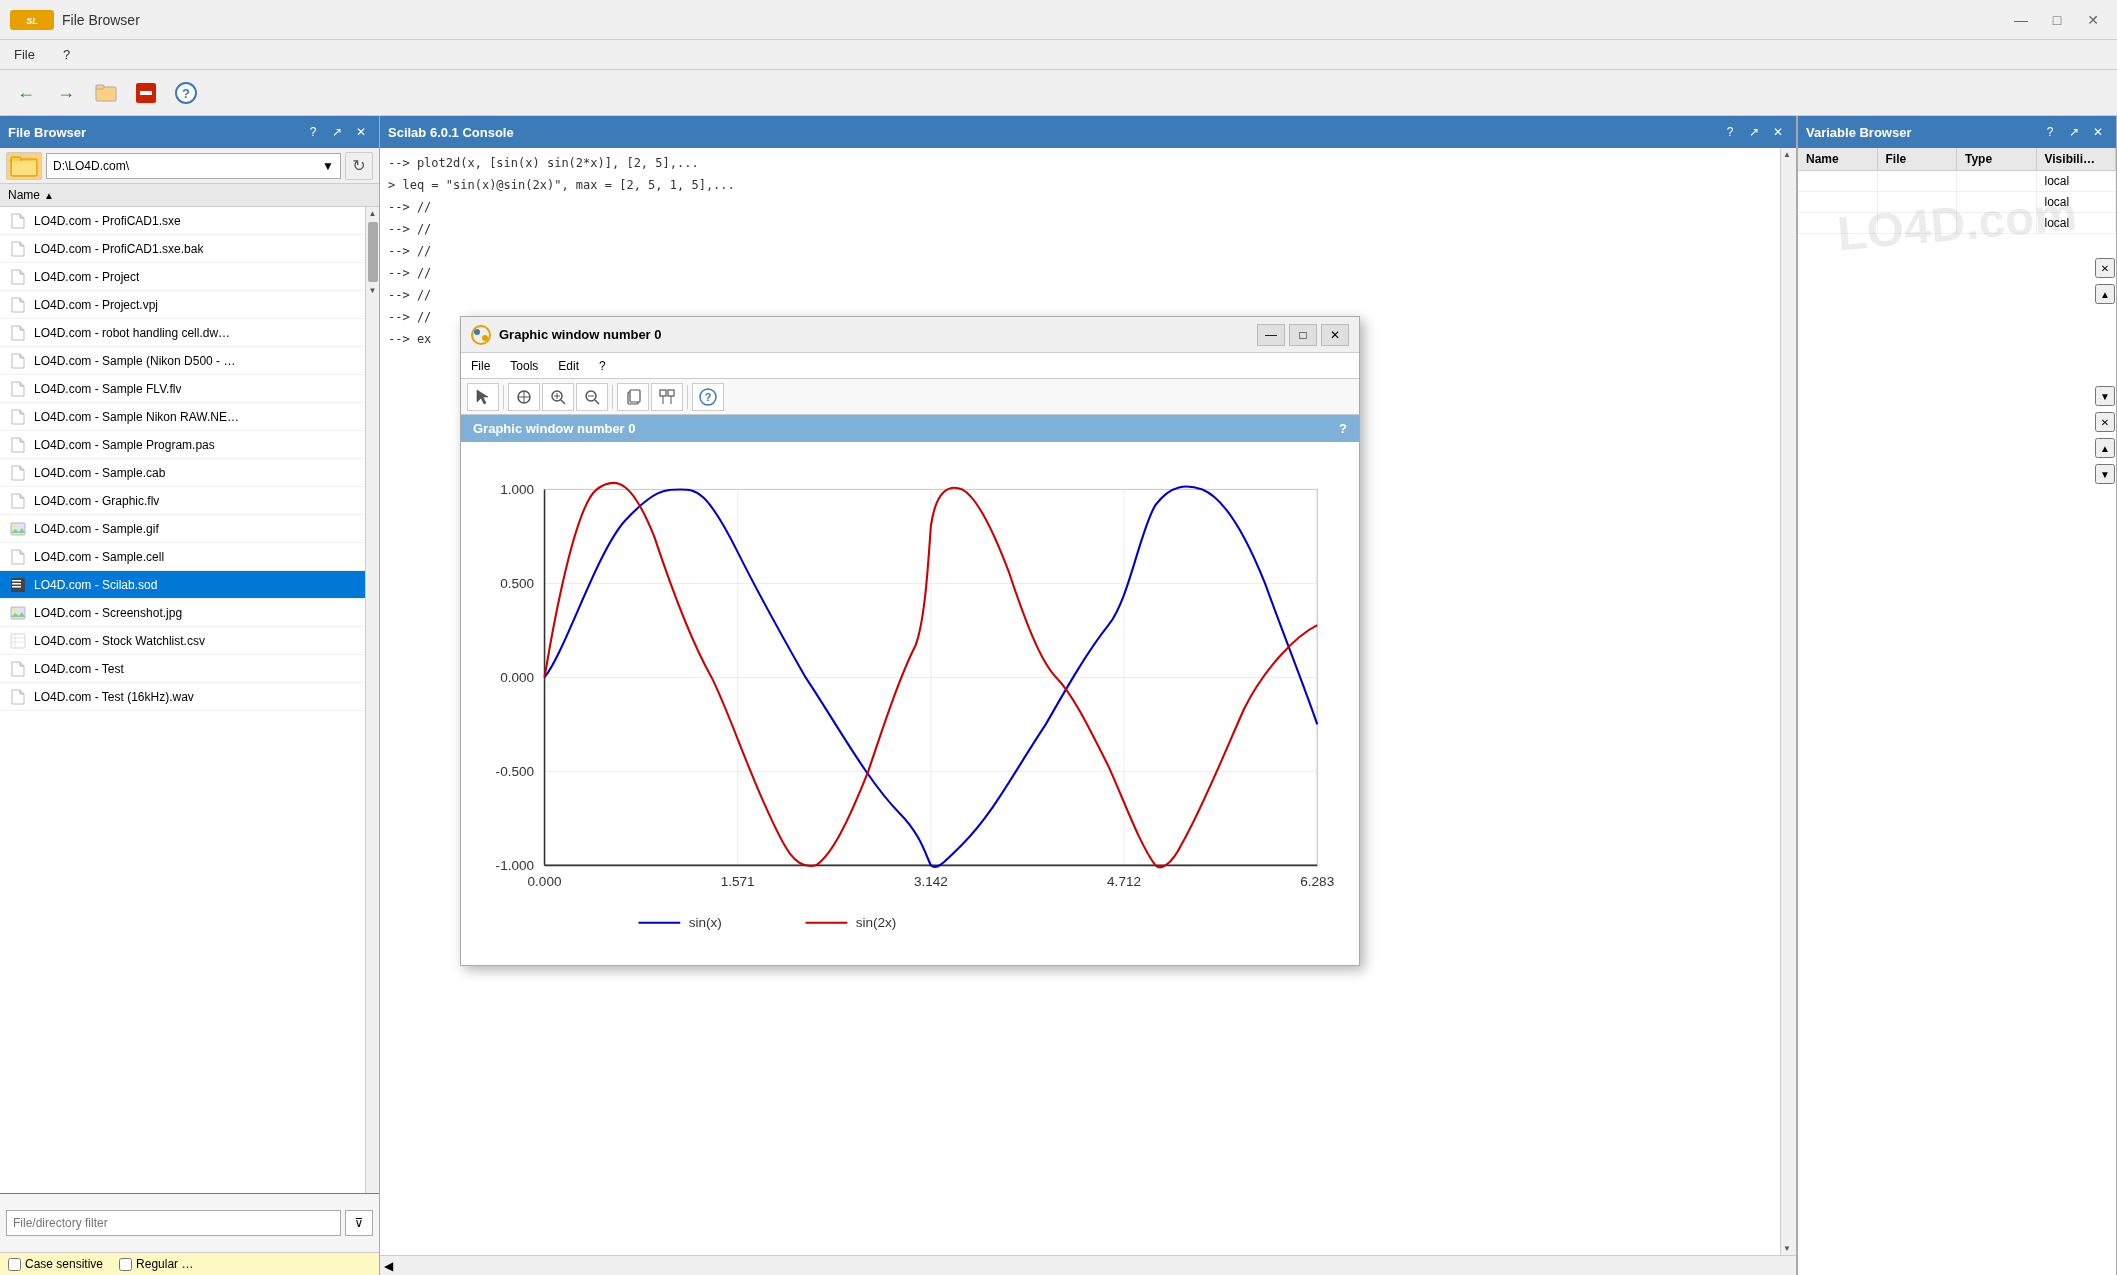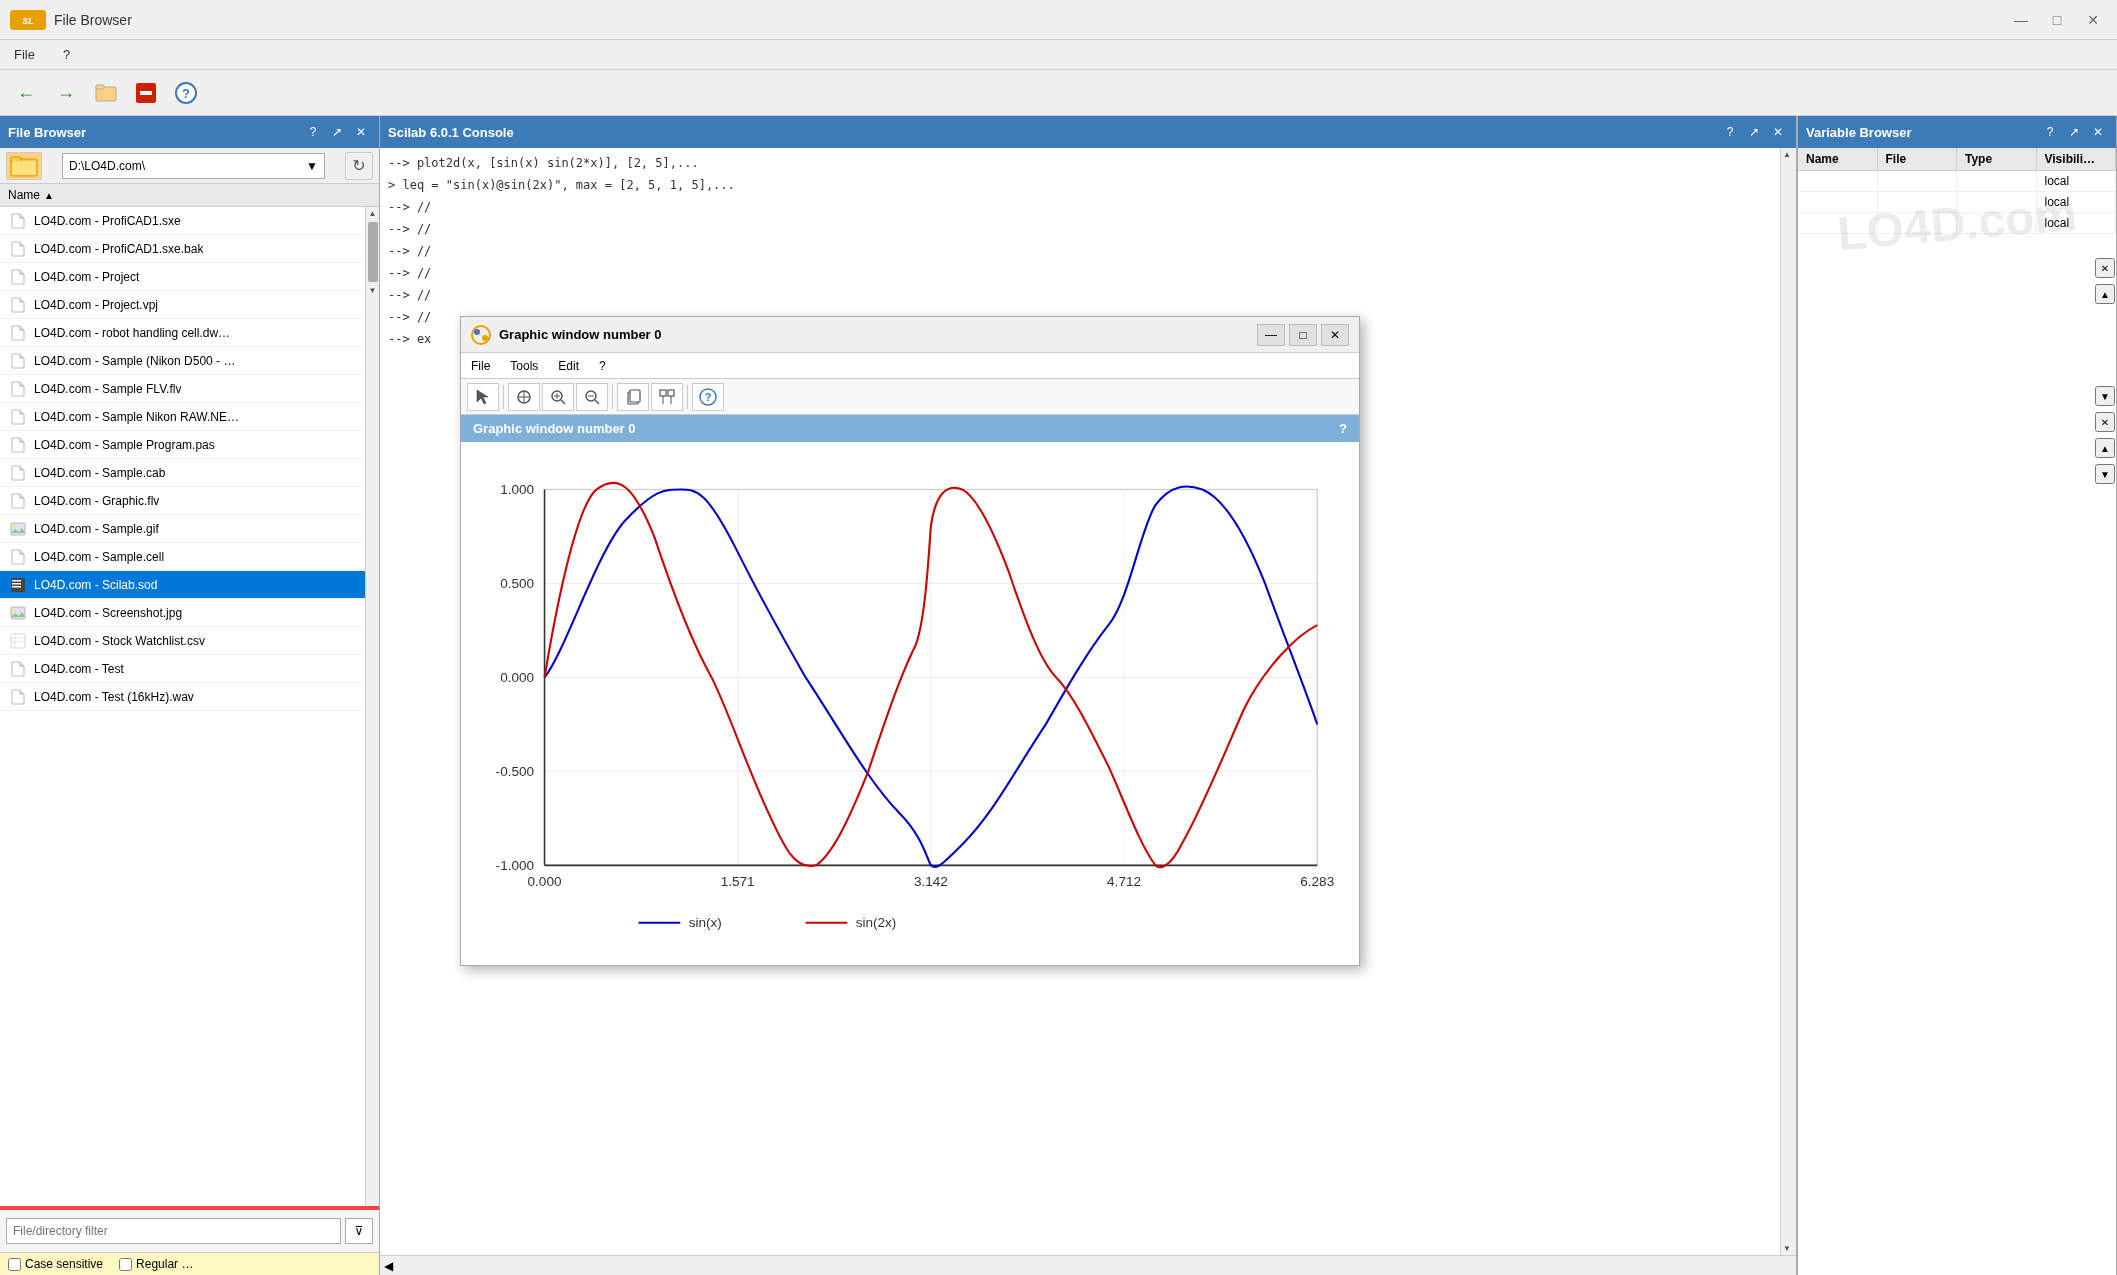--- a/index.html
+++ b/index.html
@@ -5,21 +5,21 @@
     * { box-sizing: border-box; margin: 0; padding: 0; }
     body { font-family: 'Segoe UI', Arial, sans-serif; font-size: 12px; background: #d4d0c8; overflow: hidden; width: 2117px; height: 1275px; }
 
     
     .title-bar {
       display: flex; align-items: center; justify-content: space-between;
       background: #f0f0f0; height: 40px; padding: 0 10px;
       border-bottom: 1px solid #ccc;
     }
     .title-bar-left { display: flex; align-items: center; gap: 8px; }
-    .title-bar-icon { width: 36px; height: 20px; background: #e8a000; border-radius: 3px; display: flex; align-items: center; justify-content: center; color: white; font-size: 10px; font-weight: bold; font-style: italic; }
+    .title-bar-icon { width: 44px; height: 20px; background: #e8a000; border-radius: 3px; display: flex; align-items: center; justify-content: center; color: white; font-size: 10px; font-weight: bold; font-style: italic; }
     .title-bar-title { font-size: 14px; color: #333; }
     .title-bar-controls { display: flex; gap: 8px; }
     .title-bar-btn { width: 28px; height: 28px; background: transparent; border: none; cursor: pointer; font-size: 14px; color: #666; display: flex; align-items: center; justify-content: center; }
 
     
     .menu-bar {
       display: flex; align-items: center; height: 30px; padding: 0 8px;
       background: #f0f0f0; border-bottom: 1px solid #ccc; gap: 16px;
     }
     .menu-item { font-size: 13px; color: #333; cursor: pointer; padding: 2px 6px; }
@@ -52,21 +52,21 @@
     }
     .panel-title { font-size: 13px; font-weight: bold; }
     .panel-header-btns { display: flex; gap: 4px; align-items: center; }
     .panel-hbtn { background: transparent; border: none; color: white; cursor: pointer; font-size: 12px; width: 20px; height: 20px; display: flex; align-items: center; justify-content: center; }
 
     
     .file-browser-panel {
       width: 380px; flex-shrink: 0;
     }
     .file-browser-toolbar {
-      display: flex; align-items: center; padding: 4px 6px; gap: 20px;
+      display: flex; align-items: center; padding: 4px 6px; gap: 4px;
       background: #f0f0f0; border-bottom: 1px solid #ccc; height: 36px;
     }
     .fb-folder-icon {
       width: 36px; height: 28px; background: #ffd080; border: 1px solid #ccc;
       display: flex; align-items: center; justify-content: center; border-radius: 2px;
     }
     .fb-path-box {
       flex: 1; height: 26px; border: 1px solid #aaa; background: white;
       padding: 2px 6px; font-size: 12px; display: flex; align-items: center;
       justify-content: space-between; cursor: pointer;
@@ -85,21 +85,21 @@
       flex: 1; overflow-y: auto; background: white;
     }
     .file-item {
       display: flex; align-items: center; padding: 3px 8px; gap: 6px;
       border-bottom: 1px solid #f0f0f0; cursor: pointer; height: 28px;
     }
     .file-item.selected { background: #0078d7; color: white; }
     .file-icon { width: 20px; height: 20px; display: flex; align-items: center; justify-content: center; font-size: 14px; flex-shrink: 0; }
     .file-name { font-size: 12px; overflow: hidden; text-overflow: ellipsis; white-space: nowrap; }
     .file-filter-area {
-      border-top: 4px solid #ef4444; padding: 8px 6px; background: #f5f5f5;
+      border-top: 1px solid #ef4444; padding: 16px 6px; background: #f5f5f5;
       display: flex; align-items: flex-end; gap: 4px;
     }
     .filter-input {
       flex: 1; height: 26px; border: 1px solid #aaa; background: white;
       padding: 2px 6px; font-size: 12px; color: #999;
     }
     .filter-btn {
       width: 28px; height: 26px; background: white; border: 1px solid #aaa;
       cursor: pointer; display: flex; align-items: center; justify-content: center;
     }

